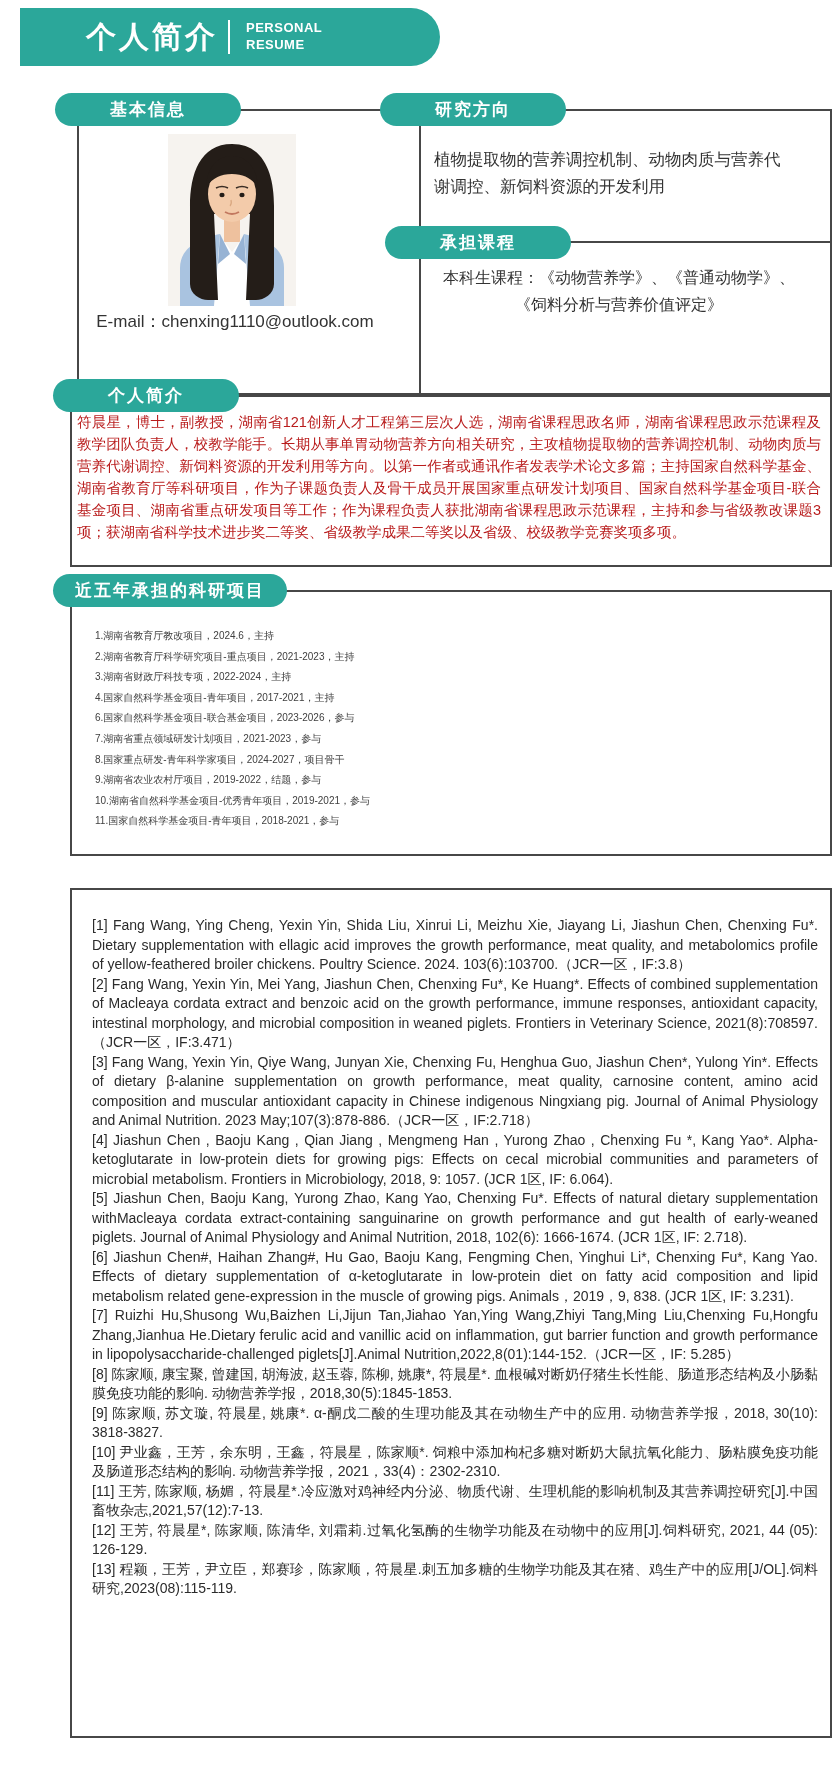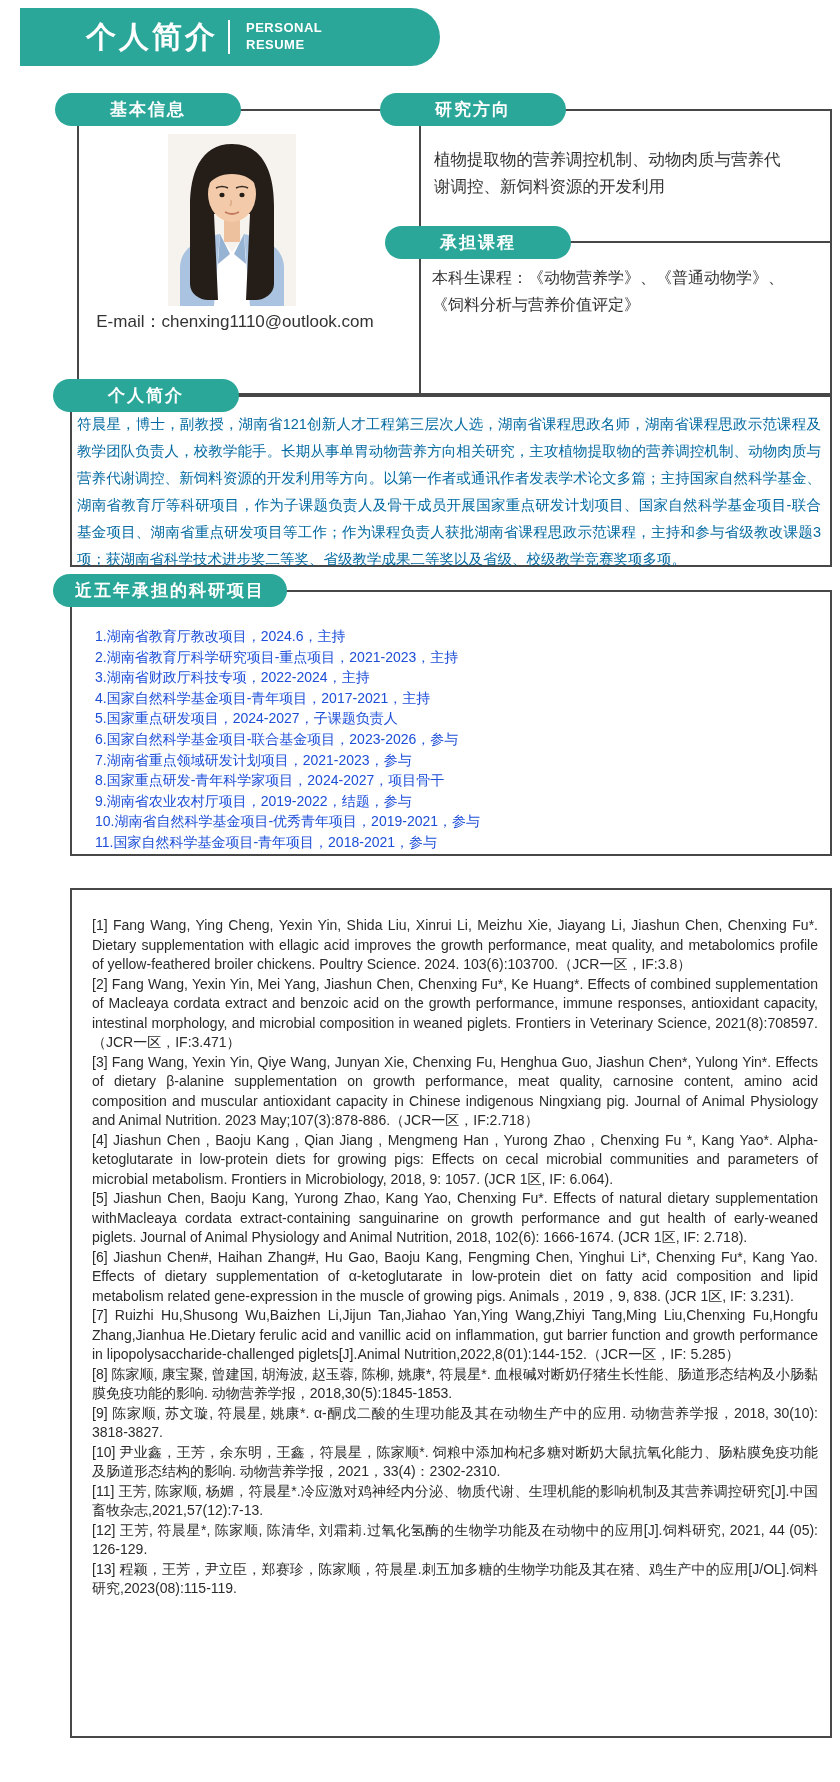--- a/index.html
+++ b/index.html
@@ -31,26 +31,26 @@
     font-size:17px;font-weight:bold;letter-spacing:2px;
     text-align:center;border-radius:17px;z-index:5;
   }
   
   .obox{position:absolute;border:2px solid #474747;box-sizing:border-box;background:transparent;}
   .vline,.hline{position:absolute;background:#474747;}
   
   .photo{position:absolute;left:146px;top:134px;width:132px;height:172px;}
   .email{position:absolute;left:60px;top:310px;width:310px;text-align:center;font-size:17px;color:#333;}
   .rd-text{position:absolute;left:414px;top:146px;width:352px;font-size:16.5px;line-height:27px;color:#333;}
-  .course-text{position:absolute;left:412px;top:264px;width:374px;font-size:16px;line-height:27px;color:#333;}
+  .course-text{position:absolute;left:412px;top:264px;width:374px;font-size:16px;line-height:27px;color:#333;text-align:center;}
   .profile-text{
     position:absolute;left:57px;top:411px;width:744px;
-    font-size:14.5px;line-height:27px;text-align:justify;color:#0369a1;
+    font-size:14.5px;line-height:22px;text-align:justify;color:#b91c1c;
   }
-  .proj-list{position:absolute;left:75px;top:626px;width:700px;font-size:14px;color:#1d4ed8;}
+  .proj-list{position:absolute;left:75px;top:626px;width:700px;font-size:10px;color:#404040;}
   .proj-list div{line-height:20.6px;}
   .pub-list{position:absolute;left:72px;top:916px;width:726px;font-size:14px;color:#2b2b2b;}
   .pub-list div{line-height:19.5px;text-align:justify;}
 </style>
 </head>
 <body>
 
 <div class="page" style="--teal:#2BA79A;">
 
   <div class="banner">
@@ -98,21 +98,20 @@
   <div class="obox" style="left:50px;top:395px;width:762px;height:172px;"></div>
   <div class="profile-text">符晨星，博士，副教授，湖南省121创新人才工程第三层次人选，湖南省课程思政名师，湖南省课程思政示范课程及教学团队负责人，校教学能手。长期从事单胃动物营养方向相关研究，主攻植物提取物的营养调控机制、动物肉质与营养代谢调控、新饲料资源的开发利用等方向。以第一作者或通讯作者发表学术论文多篇；主持国家自然科学基金、湖南省教育厅等科研项目，作为子课题负责人及骨干成员开展国家重点研发计划项目、国家自然科学基金项目-联合基金项目、湖南省重点研发项目等工作；作为课程负责人获批湖南省课程思政示范课程，主持和参与省级教改课题3项；获湖南省科学技术进步奖二等奖、省级教学成果二等奖以及省级、校级教学竞赛奖项多项。</div>
 
   <div class="pill" style="left:33px;top:574px;">近五年承担的科研项目</div>
   <div class="obox" style="left:50px;top:590px;width:762px;height:266px;"></div>
   <div class="proj-list">
       <div>1.湖南省教育厅教改项目，2024.6，主持</div>
       <div>2.湖南省教育厅科学研究项目-重点项目，2021-2023，主持</div>
       <div>3.湖南省财政厅科技专项，2022-2024，主持</div>
       <div>4.国家自然科学基金项目-青年项目，2017-2021，主持</div>
-      <div>5.国家重点研发项目，2024-2027，子课题负责人</div>
       <div>6.国家自然科学基金项目-联合基金项目，2023-2026，参与</div>
       <div>7.湖南省重点领域研发计划项目，2021-2023，参与</div>
       <div>8.国家重点研发-青年科学家项目，2024-2027，项目骨干</div>
       <div>9.湖南省农业农村厅项目，2019-2022，结题，参与</div>
       <div>10.湖南省自然科学基金项目-优秀青年项目，2019-2021，参与</div>
       <div>11.国家自然科学基金项目-青年项目，2018-2021，参与</div>
     </div>
 
   <div class="obox" style="left:50px;top:888px;width:762px;height:850px;"></div>
   <div class="pub-list">

